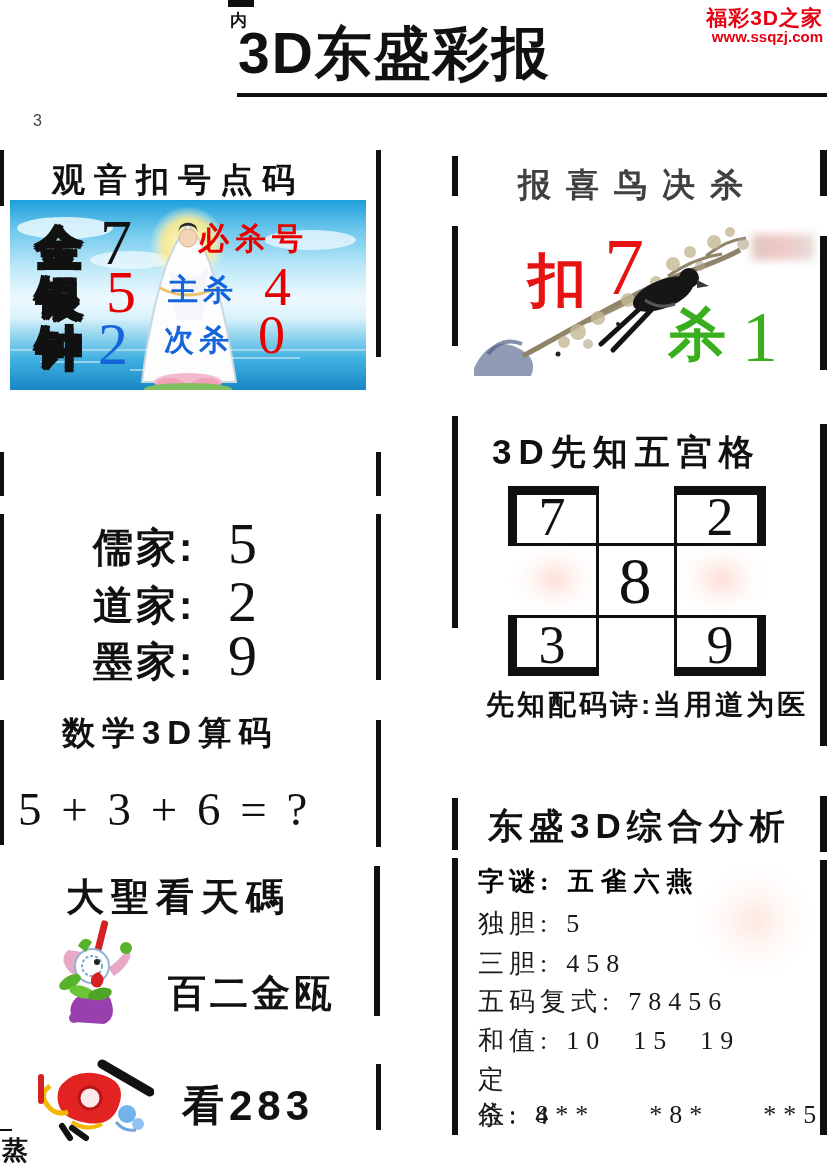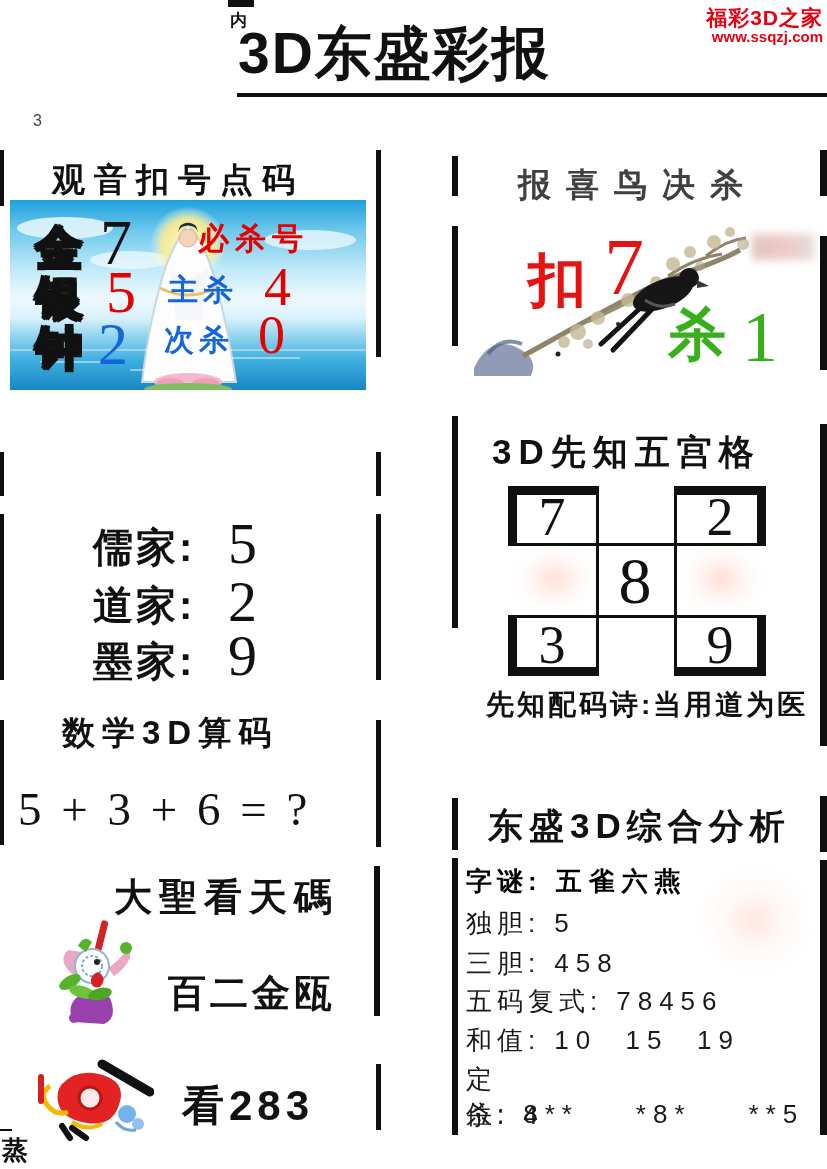--- a/index.html
+++ b/index.html
@@ -29,21 +29,21 @@
   
   .bj-lab{font-size:40px;font-weight:900;letter-spacing:3px;margin-left:33px;}
   .bj-val{font-size:58px;font-family:"Liberation Serif","DejaVu Serif",serif;}
   
   .grid{left:508px;top:486px;width:258px;height:190px;}
   .gline{position:absolute;background:#101010;}
   .bracket{position:absolute;box-sizing:border-box;border:0 solid #101010;}
   .gnum{position:absolute;text-align:center;font-family:"Liberation Serif","DejaVu Serif",serif;font-size:54px;line-height:1;}
   .smudge{position:absolute;border-radius:50%;filter:blur(6px);}
   
-  .an-row{position:absolute;left:466px;font-family:Liberation Sans, sans-serif;font-size:26px;letter-spacing:3px;color:#1a1a1a;}
+  .an-row{position:absolute;left:478px;font-family:Liberation Serif, serif;font-size:26px;letter-spacing:3px;color:#1a1a1a;}
   .an-row .lab{letter-spacing:5px;}
   .an-row .val{margin-left:14px;letter-spacing:7px;white-space:pre;}
   .an-row.first{font-weight:700;color:#000;}
   svg{display:block;}
 </style>
 </head>
 <body>
 
 <div id="page">
 
@@ -114,21 +114,21 @@
   <div class="abs bj-val" style="left:228px;top:568px;">2</div>
   <div class="abs bj-lab" style="left:60px;top:634px;">墨家:</div>
   <div class="abs bj-val" style="left:228px;top:622px;">9</div>
 
   <div class="vr" style="left:0;top:720px;width:4px;height:125px;"></div>
   <div class="vr" style="left:376px;top:720px;width:5px;height:127px;"></div>
   <div class="abs h-l" style="left:62px;top:711px;letter-spacing:7px;">数学3D算码</div>
   <div class="abs serif pre" style="left:18px;top:782px;font-size:47px;letter-spacing:4px;">5 + 3 + 6 = ?</div>
 
   <div class="vr" style="left:374px;top:866px;width:6px;height:150px;"></div>
-  <div class="abs sans-b" style="left:66px;top:872px;font-size:38px;letter-spacing:7px;margin-left:48px;">大聖看天碼</div>
+  <div class="abs sans-b" style="left:66px;top:872px;font-size:38px;letter-spacing:7px;">大聖看天碼</div>
 
   <div class="abs" style="left:48px;top:920px;">
     <svg width="95" height="105" viewBox="0 0 95 105">
       <rect x="50" y="0" width="7" height="32" rx="3" fill="#d42222" transform="rotate(14 53 16)"></rect>
       <path d="M20 30 q-10 10 2 22 q8 8 16 2 l-4 -22 Z" fill="#e9a8c6"></path>
       <path d="M28 78 q18 -14 34 0 q8 20 -6 26 l-30 -2 q-8 -14 2 -24 Z" fill="#9a3fae"></path>
       <path d="M60 48 q12 -8 18 -18 q6 2 4 8 q-6 12 -16 18 Z" fill="#e9a8c6"></path>
       <circle cx="78" cy="28" r="6" fill="#58b32c"></circle>
       <circle cx="44" cy="46" r="17" fill="#ffffff" stroke="#8fb6d8" stroke-width="2"></circle>
       <circle cx="44" cy="46" r="10" fill="none" stroke="#7fa8cf" stroke-width="2" stroke-dasharray="3 2"></circle>

